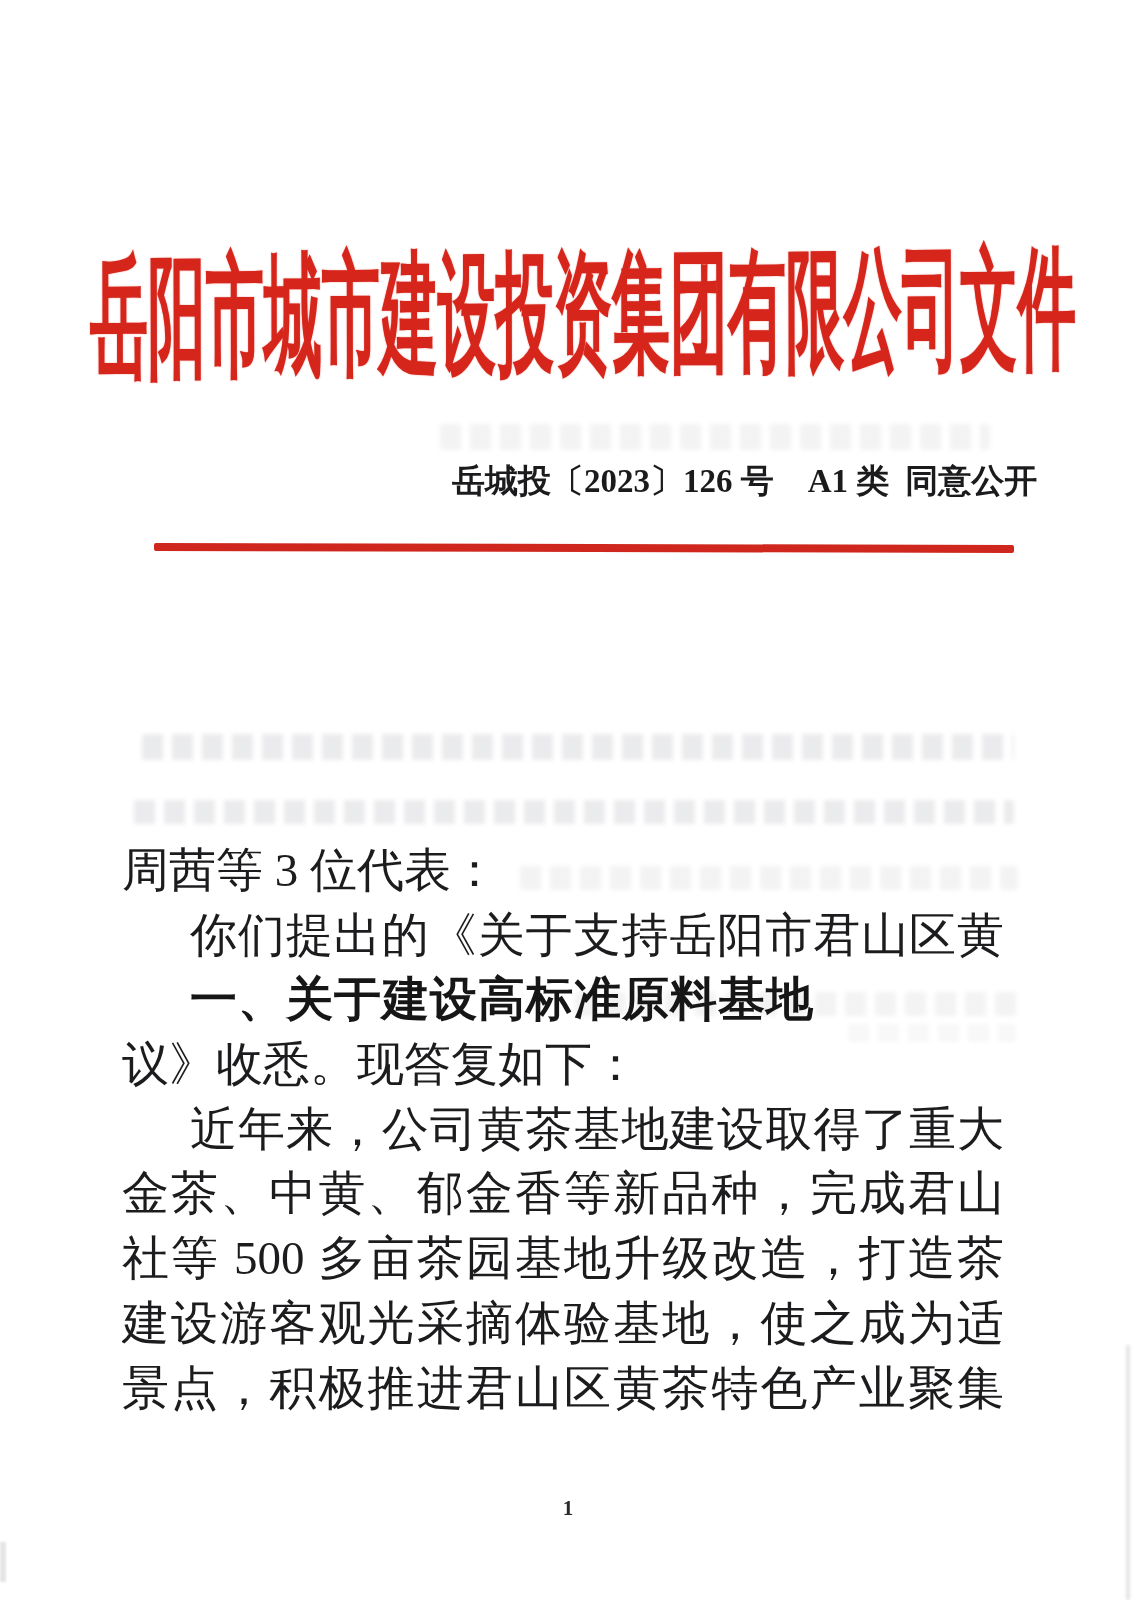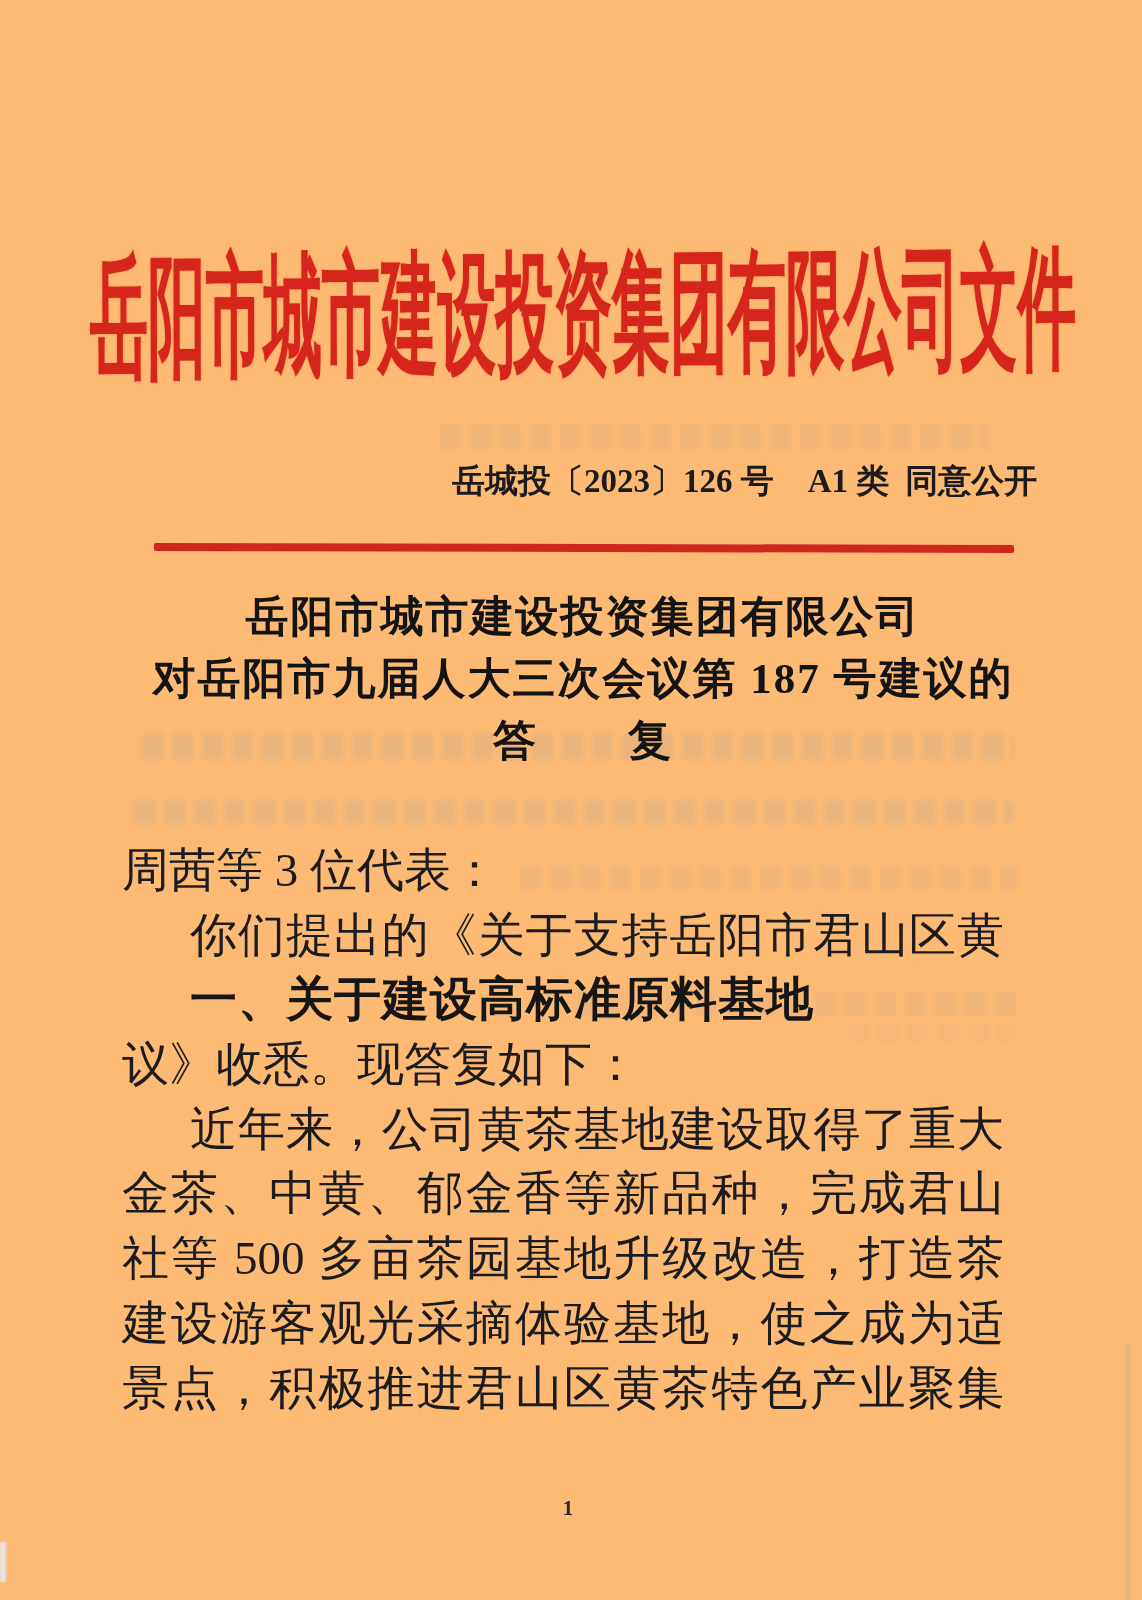--- a/index.html
+++ b/index.html
@@ -4,21 +4,21 @@
 <style>
   html,body { margin:0; padding:0; }
   body {
     background:#e9e8e6;
     font-family:"Liberation Serif","DejaVu Serif",serif;
   }
   .page {
     position:relative;
     width:1142px; height:1600px;
     margin:0 auto;
-    background:#fdba74;
+    background:#ffffff;
     overflow:hidden;
     color:#1d1d1f;
   }
 
   
   .banner {
     position:absolute; left:24px; top:238px; width:1118px; height:154px;
     display:flex; align-items:center; justify-content:center;
   }
   .banner .banner-text {
@@ -137,25 +137,20 @@
   <div class="doc-no-row">
     <span class="seg">岳城投〔2023〕126 号</span>
     <span class="gap-lg"></span>
     <span class="seg">A1 类</span>
     <span class="gap-sm"></span>
     <span class="seg">同意公开</span>
   </div>
 
   <div class="red-rule"></div>
 
-  <div class="reply-title">
-    <div>岳阳市城市建设投资集团有限公司</div>
-    <div>对岳阳市九届人大三次会议第 187 号建议的</div>
-    <div>答　　复</div>
-  </div>
 
   <div class="body-block">
     <div class="body-line">周茜等 3 位代表：</div>
     <div class="body-line indent fill">你们提出的《关于支持岳阳市君山区黄茶产业园建设的建</div>
     <div class="body-line indent heading">一、关于建设高标准原料基地</div>
     <div class="body-line">议》收悉。现答复如下：</div>
     <div class="body-line indent fill">近年来，公司黄茶基地建设取得了重大突破，通过引进黄</div>
     <div class="body-line fill">金茶、中黄、郁金香等新品种，完成君山茶场、许市茶叶合作</div>
     <div class="body-line fill">社等 500 多亩茶园基地升级改造，打造茶文化、茶旅游品牌，</div>
     <div class="body-line fill">建设游客观光采摘体验基地，使之成为适合观光、采摘的茶园</div>

